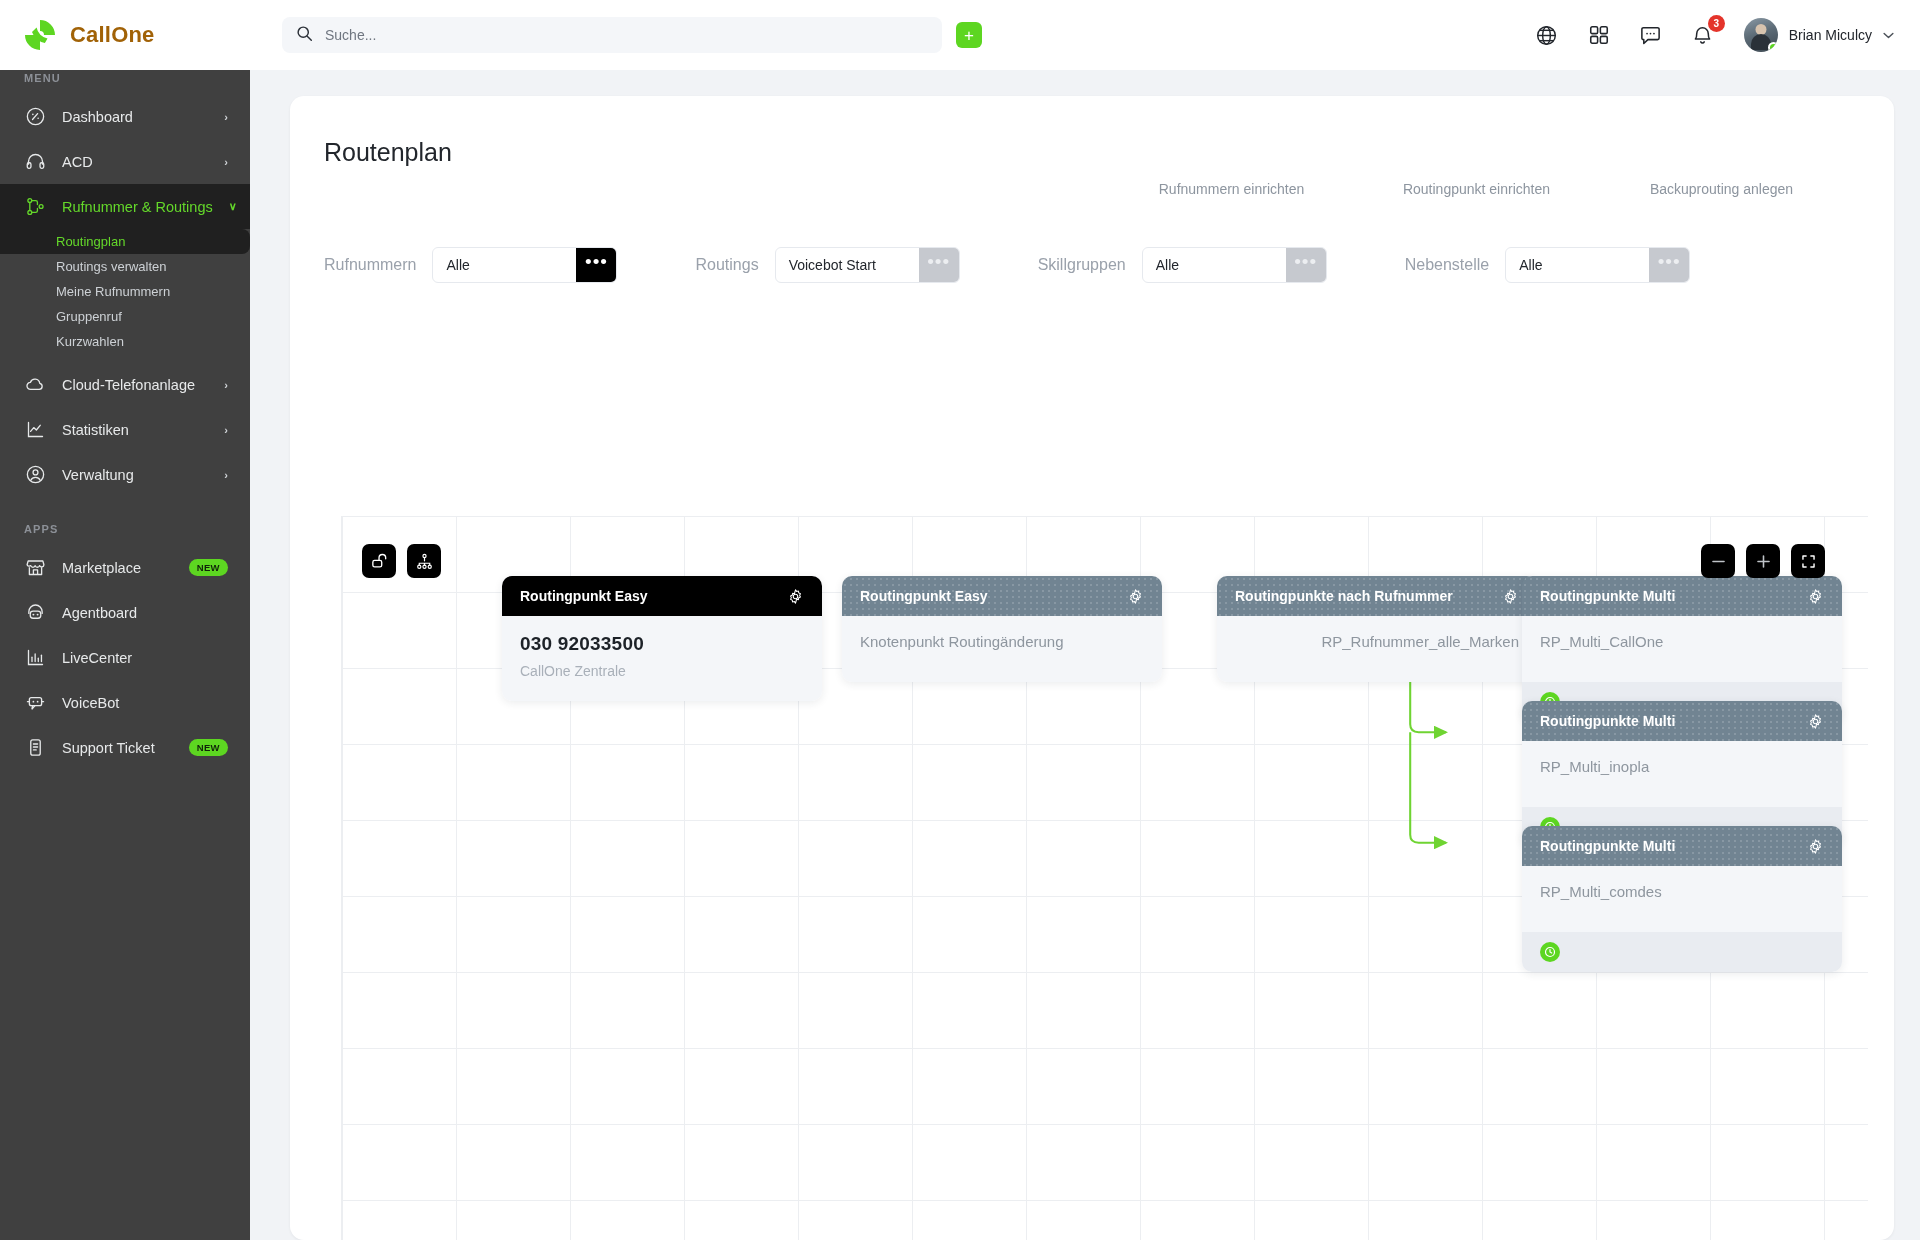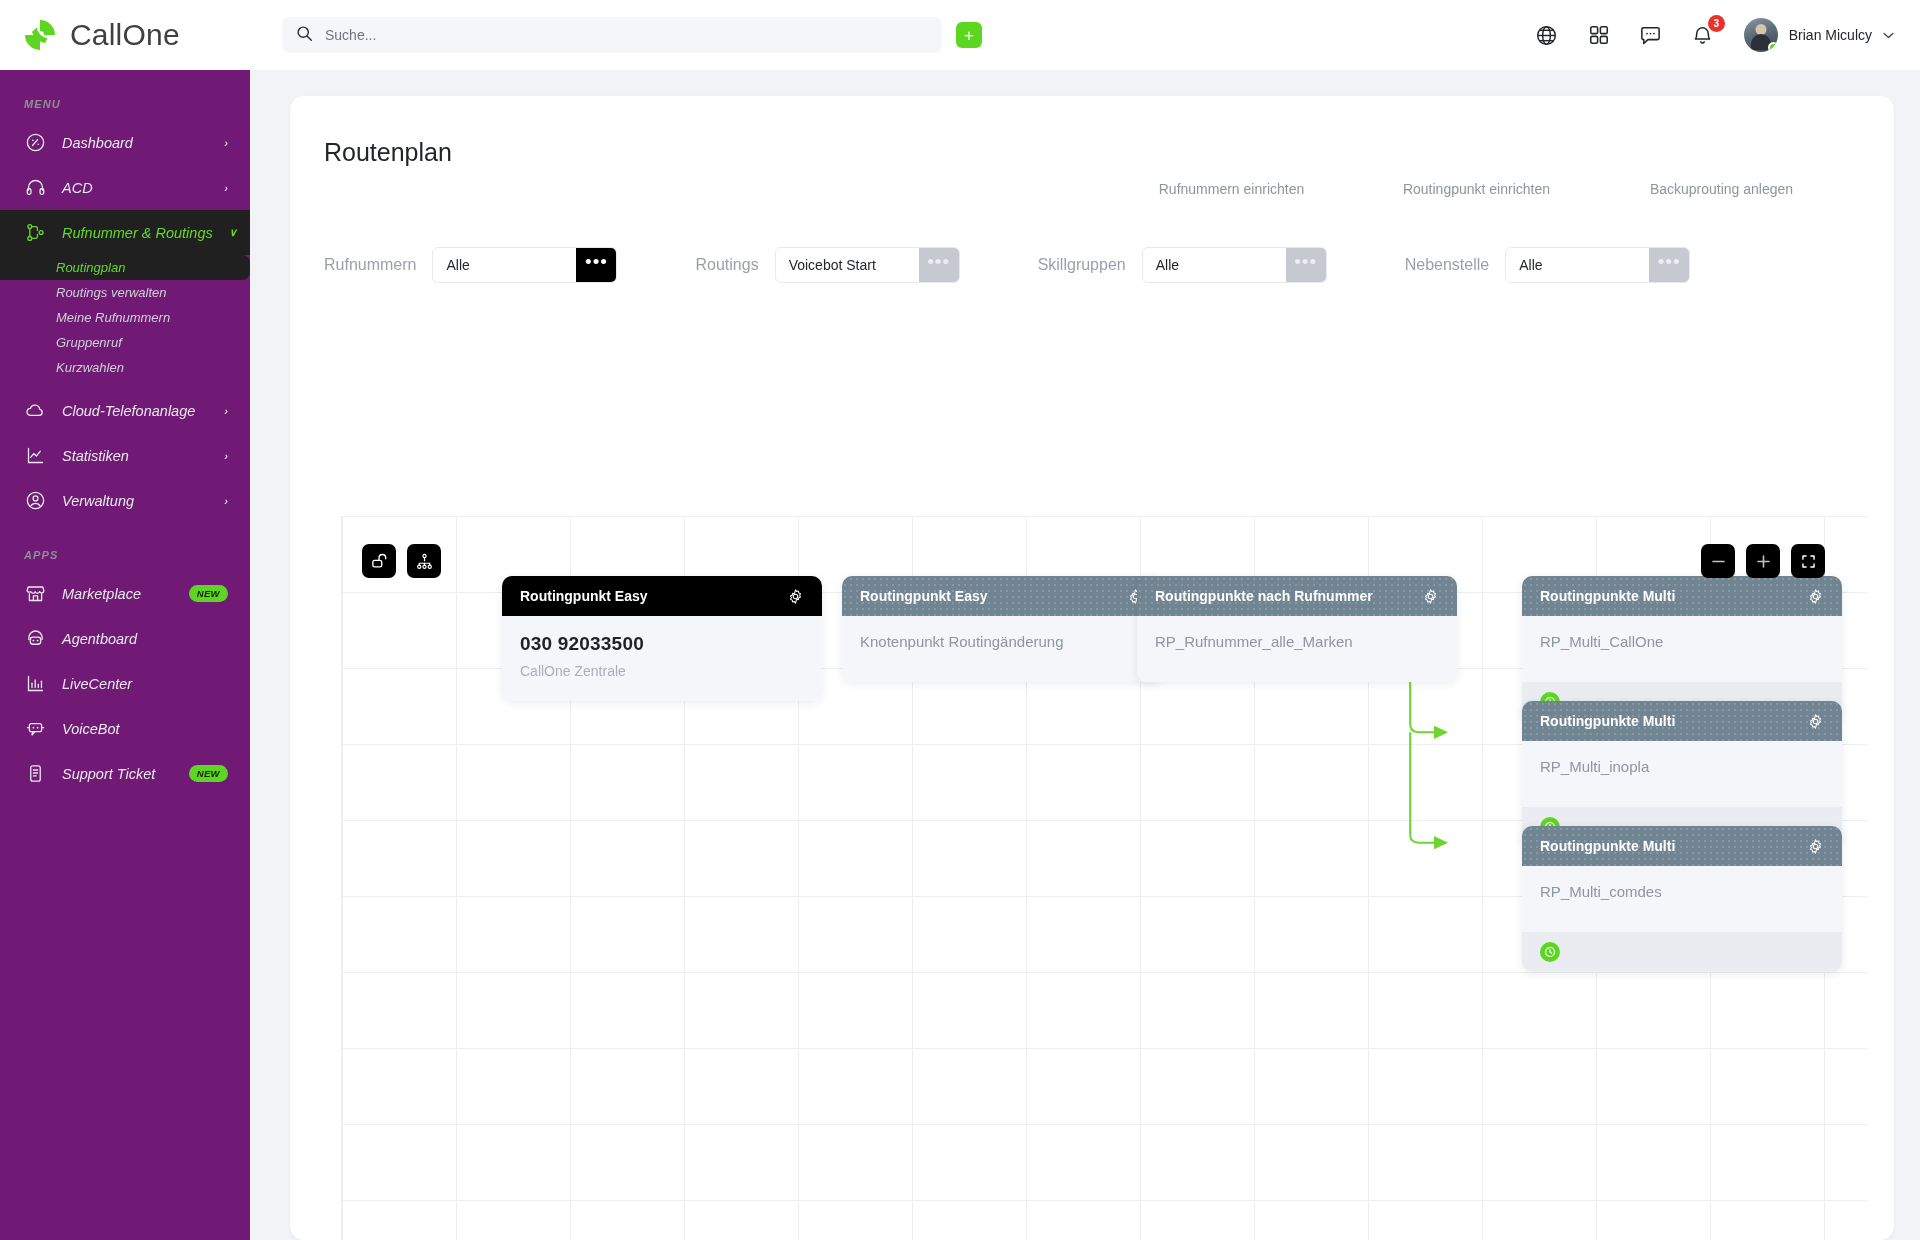--- a/index.html
+++ b/index.html
@@ -14,21 +14,21 @@
 
   
   .topbar {
     height: 70px; flex: 0 0 70px;
     background: #ffffff;
     display: flex; align-items: center;
     position: relative; z-index: 30;
   }
   .brand { width: 250px; flex: 0 0 250px; display: flex; align-items: center; padding-left: 22px; gap: 12px; }
   .brand-logo { width: 36px; height: 36px; position: relative; }
-  .brand-name { font-size: 30px; font-weight: 400; color: #404040; letter-spacing: .2px; }
+  .brand-name { font-size: 22px; font-weight: 700; color: #a16207; letter-spacing: .2px; }
 
   .search-wrap { flex: 0 0 auto; display: flex; align-items: center; gap: 14px; margin-left: 32px; }
   .search-box {
     width: 660px; height: 36px; background: #f4f6f9; border-radius: 8px;
     display: flex; align-items: center; gap: 12px; padding: 0 14px;
   }
   .search-box input {
     border: none; outline: none; background: transparent;
     font-family: "Liberation Sans", sans-serif; font-size: 14px; color: #2b3038; width: 100%;
   }
@@ -66,22 +66,22 @@
     border-radius: 50%; background: #5dd621; border: 2px solid #fff; z-index: 3;
   }
   .user-name { font-size: 14px; color: #22262c; }
   .caret { font-size: 10px; color: #4a5058; }
 
   
   .body-row { flex: 1 1 auto; display: flex; min-height: 0; position: relative; }
 
   
   .sidebar {
-    width: 250px; flex: 0 0 250px; background: #701a75; color: #e7e9ea;
-    padding-top: 28px; position: relative; z-index: 20; font-style: italic;
+    width: 250px; flex: 0 0 250px; background: #404040; color: #e7e9ea;
+    padding-top: 2px; position: relative; z-index: 20;
   }
   .sec-label {
     font-size: 11px; letter-spacing: 1.1px; color: #8c9097; font-weight: 600;
     padding: 0 0 10px 24px;
   }
   .nav-item {
     display: flex; align-items: center; gap: 16px;
     height: 45px; padding: 0 22px 0 24px; cursor: pointer; position: relative;
     color: #e7e9ea; font-size: 14.5px;
   }
@@ -539,21 +539,21 @@
                 <circle cx="12" cy="12" r="3.2"></circle>
                 <path d="M12 2.6l1.5 2.2 2.6-.5.5 2.6 2.4 1.1-1.2 2.4 1.2 2.4-2.4 1.1-.5 2.6-2.6-.5L12 21.4l-1.5-2.2-2.6.5-.5-2.6-2.4-1.1 1.2-2.4-1.2-2.4 2.4-1.1.5-2.6 2.6.5z" stroke-linejoin="round"></path>
               </svg>
             </span>
           </div>
           <div class="node-body">
             <div class="node-line">Knotenpunkt Routingänderung</div>
           </div>
         </div>
 
-        <div class="node" style="left:795px; top:60px;">
+        <div class="node" style="left:875px; top:60px;text-align:right;">
           <div class="node-head">
             <span>Routingpunkte nach Rufnummer</span>
             <span class="gear">
               <svg width="17" height="17" viewBox="0 0 24 24" fill="none" stroke="#fff" stroke-width="1.5">
                 <circle cx="12" cy="12" r="3.2"></circle>
                 <path d="M12 2.6l1.5 2.2 2.6-.5.5 2.6 2.4 1.1-1.2 2.4 1.2 2.4-2.4 1.1-.5 2.6-2.6-.5L12 21.4l-1.5-2.2-2.6.5-.5-2.6-2.4-1.1 1.2-2.4-1.2-2.4 2.4-1.1.5-2.6 2.6.5z" stroke-linejoin="round"></path>
               </svg>
             </span>
           </div>
           <div class="node-body">

